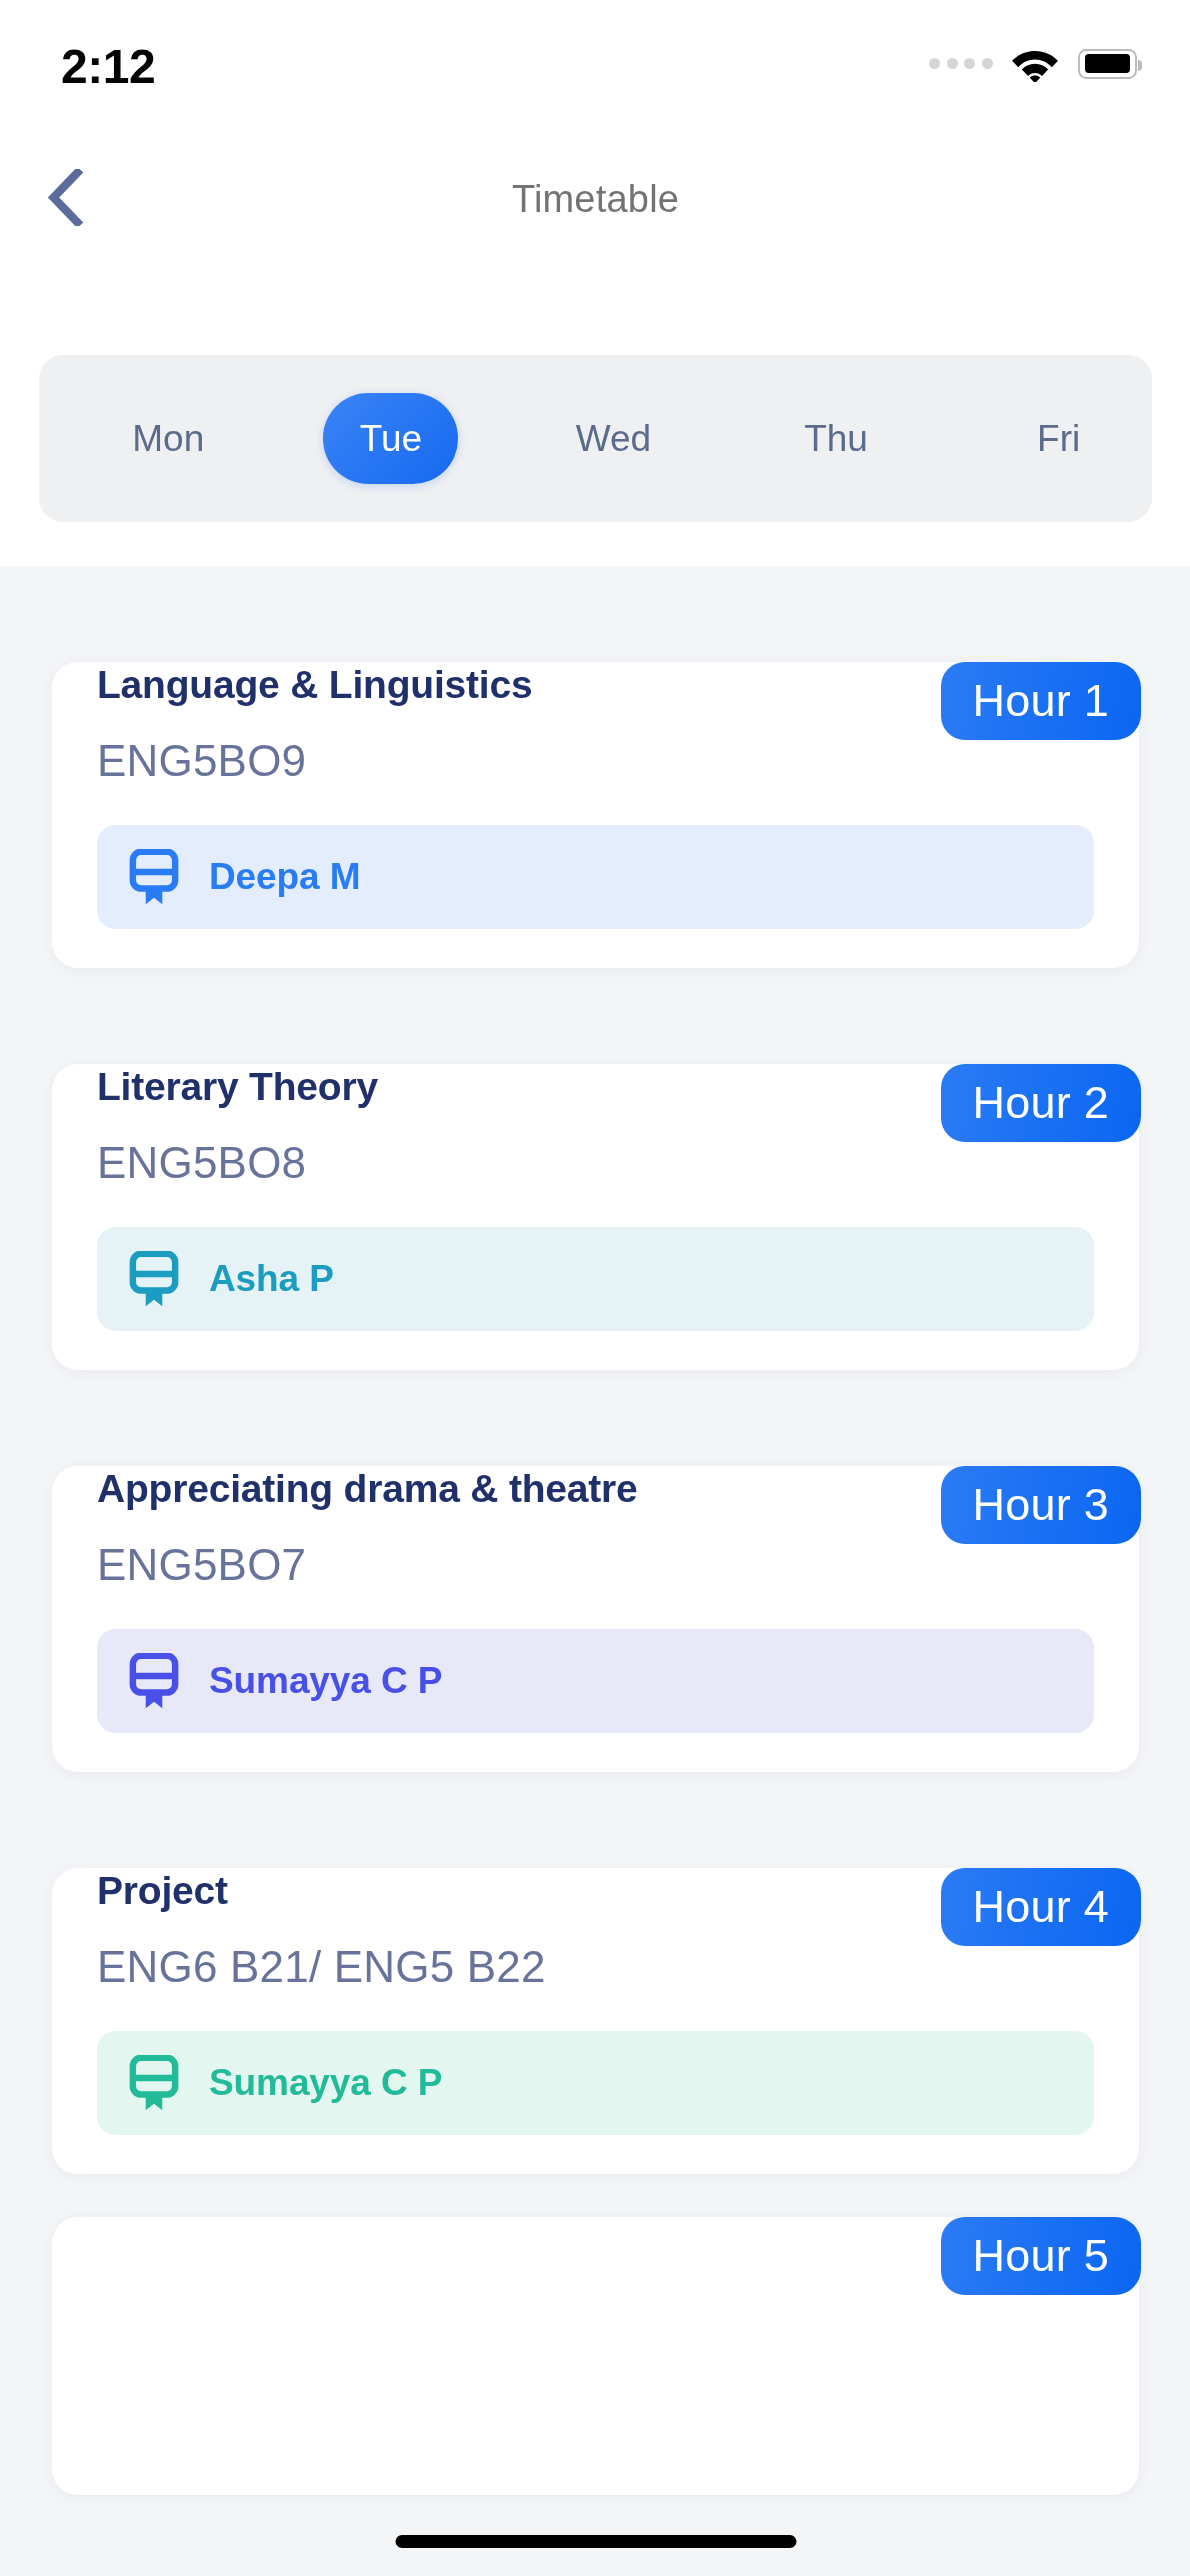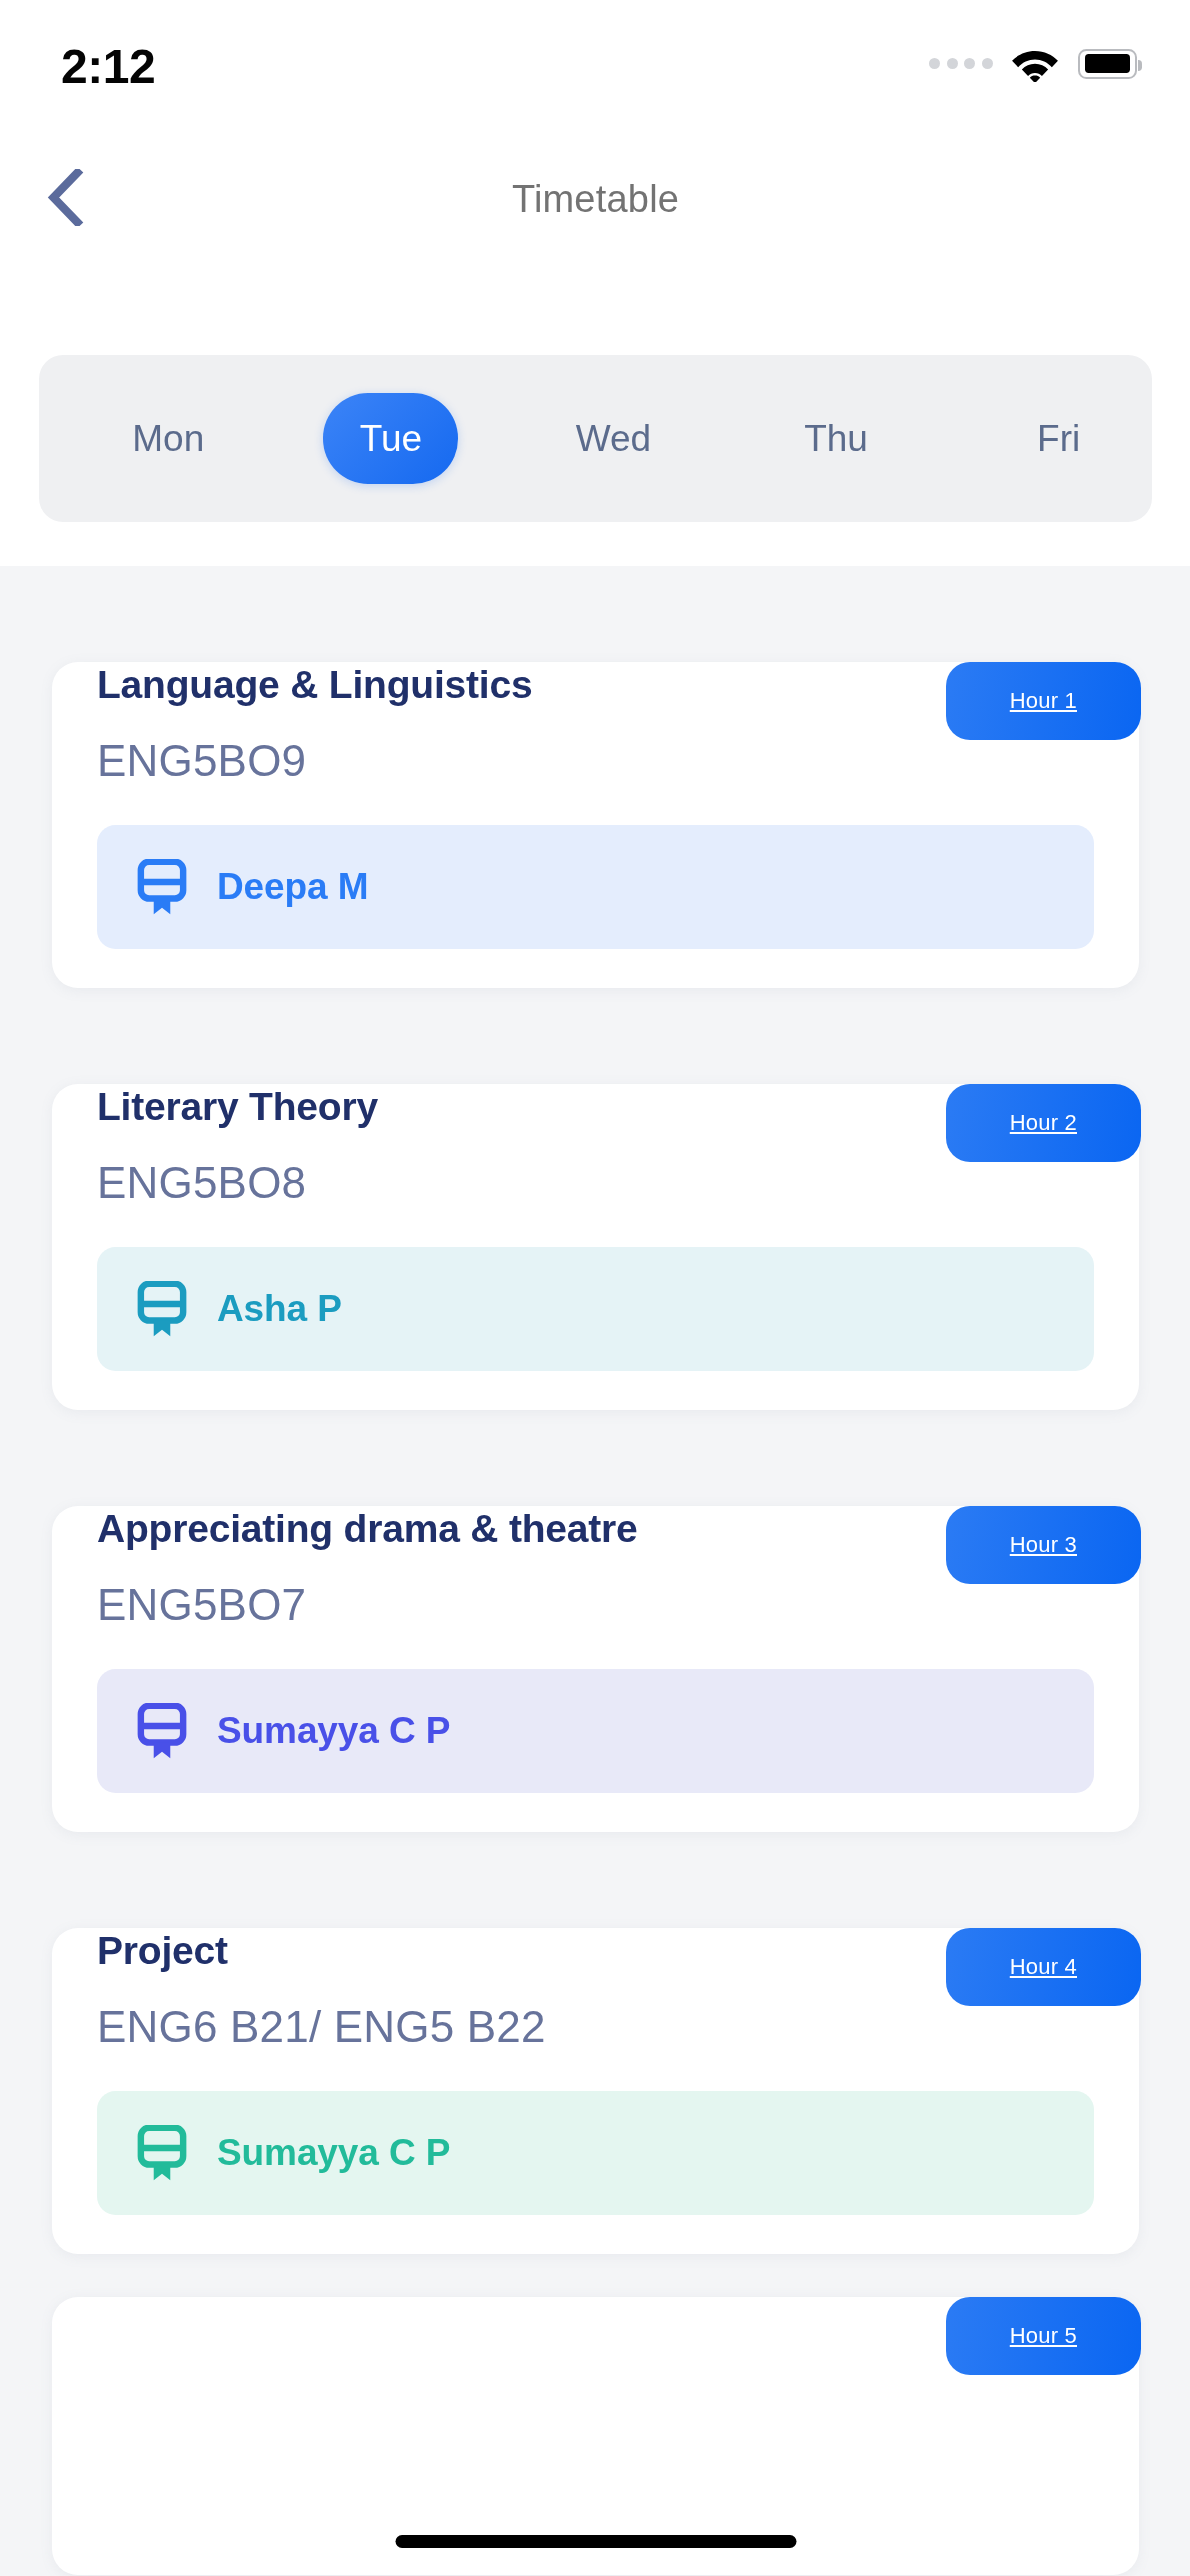--- a/index.html
+++ b/index.html
@@ -126,44 +126,43 @@
   }
   .card:first-child { margin-top:24px; }
 
   .hour-badge {
     position:absolute; right:-1.9px; top:0;
     min-width:195px; height:78px;
     padding:0 32px;
     background:linear-gradient(100deg,#2b7bf4 0%,#0a66f2 100%);
     border-radius:24px 26px 26px 24px;
     display:flex; align-items:center; justify-content:center;
-    color:#ffffff; font-size:22px; font-weight:500;
+    color:#ffffff; font-size:45px; font-weight:500;
     letter-spacing:0.2px;
-    text-decoration:underline;
   }
 
   .card-title {
     margin:96px 0 0 45px;
     font-size:39px; font-weight:700; color:#20306a;
     letter-spacing:-0.2px;
     padding-right:56px;
     line-height:1.18;
   }
   .card-code {
     margin:28px 0 0 45px;
     font-size:44px; font-weight:400; color:#67739b;
     letter-spacing:0.2px;
   }
 
   .teacher-chip {
     margin:39px 45px 0 45px;
-    height:124px;
+    height:104px;
     border-radius:18.5px;
     display:flex; align-items:center;
-    padding-left:40px;
+    padding-left:32px;
     cursor:pointer;
   }
   .teacher-chip .tname {
     margin-left:30px;
     font-size:37px; font-weight:700;
     letter-spacing:-0.1px;
   }
   .lectern { display:block; flex:0 0 auto; }
 
   

